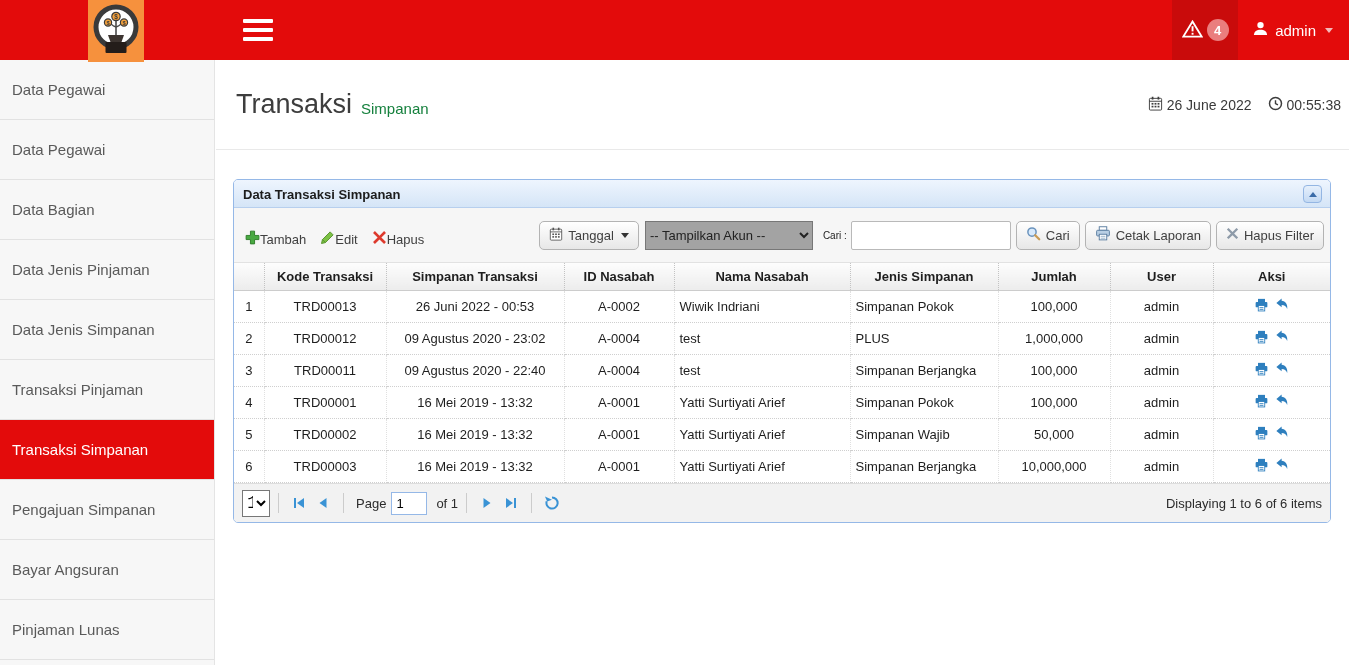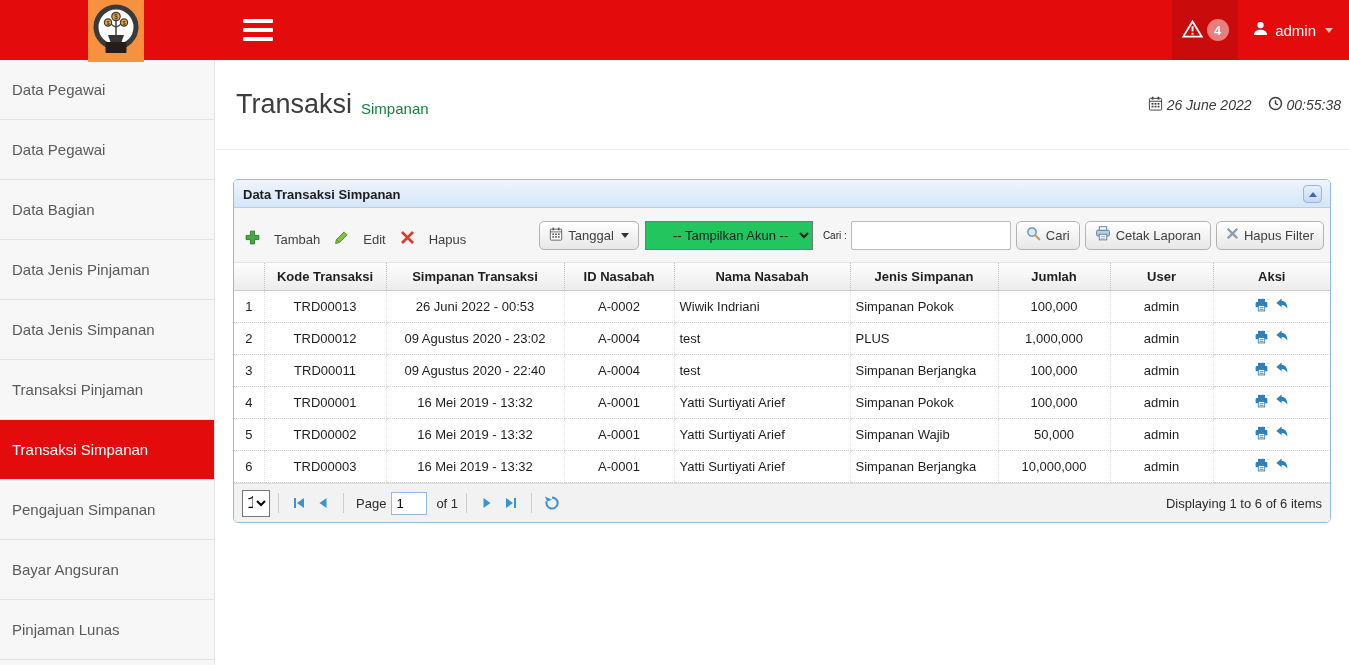--- a/index.html
+++ b/index.html
@@ -20,36 +20,36 @@
   
   .sidebar { position:absolute; top:60px; left:0; width:215px; bottom:0; background:#f7f7f7; border-right:1px solid #e4e4e4; }
   .side-item { height:60px; line-height:59px; padding-left:12px; border-bottom:1px solid #e2e2e2; color:#5a5a5a; font-size:15px; cursor:pointer; background:#f7f7f7; }
   .side-item.active { background:#e30b0b; color:#fff; }
 
   
   .main { position:absolute; top:60px; left:216px; width:1133px; bottom:0; background:#fff; }
   .title-row { height:90px; display:flex; align-items:center; padding:0 8px 0 20px; border-bottom:1px solid #e9e9e9; }
   .page-title { font-size:27px; color:#3d3d3d; }
   .page-subtitle { font-size:15px; color:#15803d; margin-left:9px; padding-top:8px; }
-  .datetime { margin-left:auto; display:flex; align-items:center; gap:16px; font-size:14px; color:#3a3a3a;font-style:italic; }
+  .datetime { margin-left:auto; display:flex; align-items:center; gap:16px; font-size:14px; color:#3a3a3a; }
   .dt-item { display:flex; align-items:center; gap:4px; }
 
   
   .panel { margin:29px 18px 0 17px; border:1px solid #95b8e7; border-radius:5px; overflow:hidden; background:#fff; }
   .panel-header { background:linear-gradient(#eef5fe,#d5e5f7); padding:5px 8px 4px 9px; display:flex; align-items:center; border-bottom:1px solid #b7cfee; }
   .panel-title { font-weight:bold; font-size:13px; color:#1c1c1c; }
   .collapse-btn { margin-left:auto; width:19px; height:18px; background:linear-gradient(#e6f0fc,#c3d9f3); border:1px solid #94b6e3; border-radius:4px; display:flex; align-items:center; justify-content:center; cursor:pointer; }
   .collapse-btn i { display:block; width:0; height:0; border-left:4px solid transparent; border-right:4px solid transparent; border-bottom:5px solid #3a6ba8; }
 
   .toolbar { background:#f6f6f6; padding:10px 6px 10px 4px; display:flex; align-items:center; border-bottom:1px solid #e2e2e2; }
-  .tool-link { display:inline-flex; align-items:center; gap:14px; padding:4px 7px; color:#404040; font-size:13px; cursor:pointer; border-radius:4px;margin-top:8px; }
+  .tool-link { display:inline-flex; align-items:center; gap:0; padding:4px 7px; color:#404040; font-size:13px; cursor:pointer; border-radius:4px;margin-top:8px; }
   .spacer { flex:1; }
   .btn { display:inline-flex; align-items:center; gap:5px; background:linear-gradient(#ffffff,#e7e7e7); border:1px solid #b3b3b3; border-radius:5px; padding:0 9px; height:29px; font-size:13px; color:#404040; cursor:pointer; margin-left:5px; white-space:nowrap; }
   .caret-dark { width:0; height:0; border-left:4px solid transparent; border-right:4px solid transparent; border-top:5px solid #333; margin-left:2px; }
-  select.akun { height:29px; width:168px; border:1px solid #777; background:#22c55e; font-size:13px; color:#222; margin-left:6px; font-family:"Liberation Sans",sans-serif;padding-left:23px; }
+  select.akun { height:29px; width:168px; border:1px solid #777; background:#a3a3a3; font-size:13px; color:#222; margin-left:6px; font-family:"Liberation Sans",sans-serif; }
   .cari-label { margin:0 4px 0 10px; font-size:10px; color:#222; }
   .search-input { width:160px; height:29px; border:1px solid #b9b9b9; border-radius:2px; padding:0 5px; font-size:13px; font-family:"Liberation Sans",sans-serif; }
 
   
   table.grid { width:100%; border-collapse:collapse; table-layout:fixed; }
   table.grid th { background:linear-gradient(#fdfdfd,#ececec); border-bottom:1px solid #ccc; border-right:1px dotted #c3c3c3; font-size:13px; font-weight:bold; color:#1e1e1e; padding:6px 4px; }
   table.grid th:last-child { border-right:none; }
   table.grid td { height:32px; padding:2px 5px; font-size:13px; color:#1e1e1e; border-bottom:1px dotted #cfcfcf; border-right:1px dotted #e0e0e0; background:#fff; }
   table.grid td:last-child { border-right:none; }
   td.no { background:#f3f3f3; text-align:center; color:#333; border-right:1px dotted #c9c9c9; }

